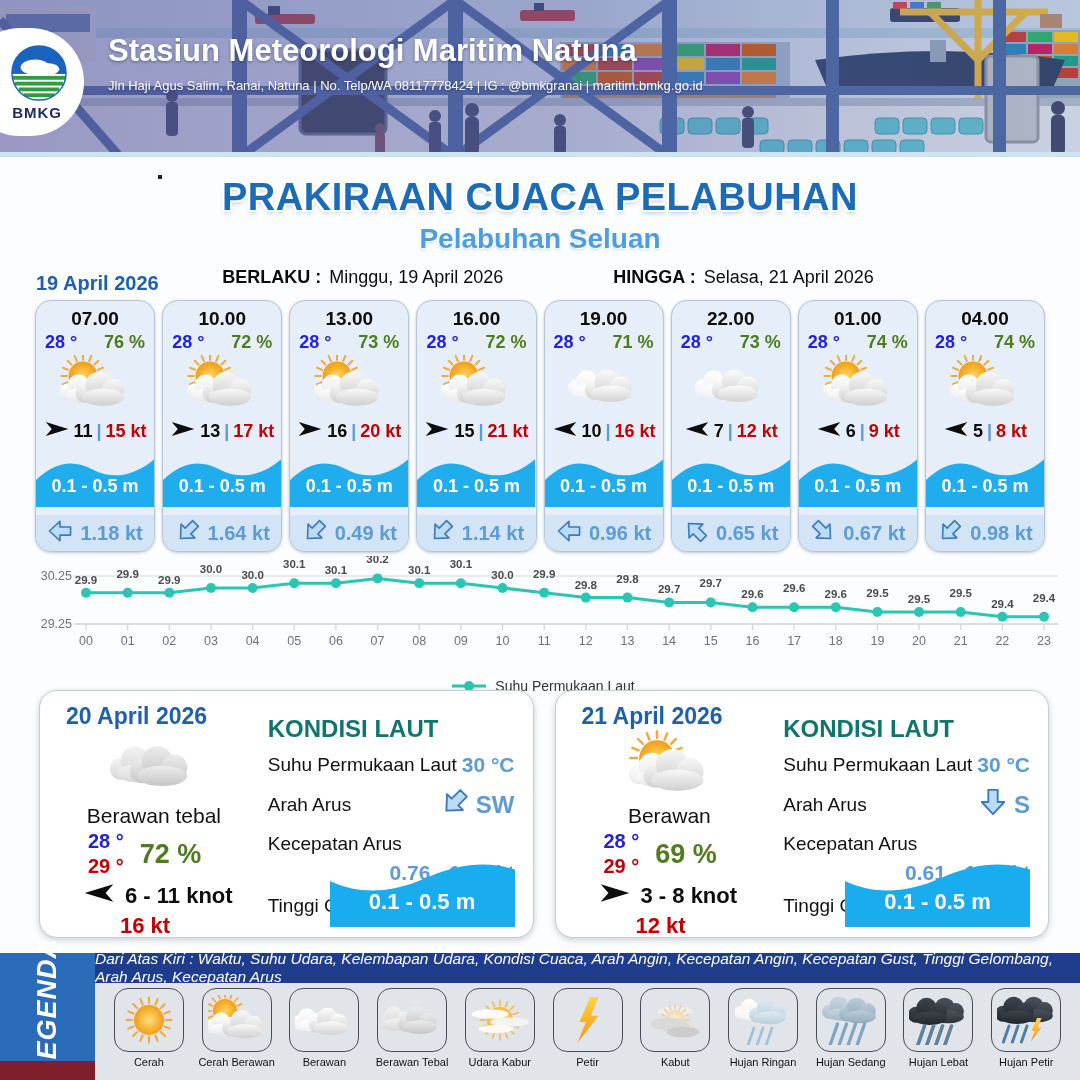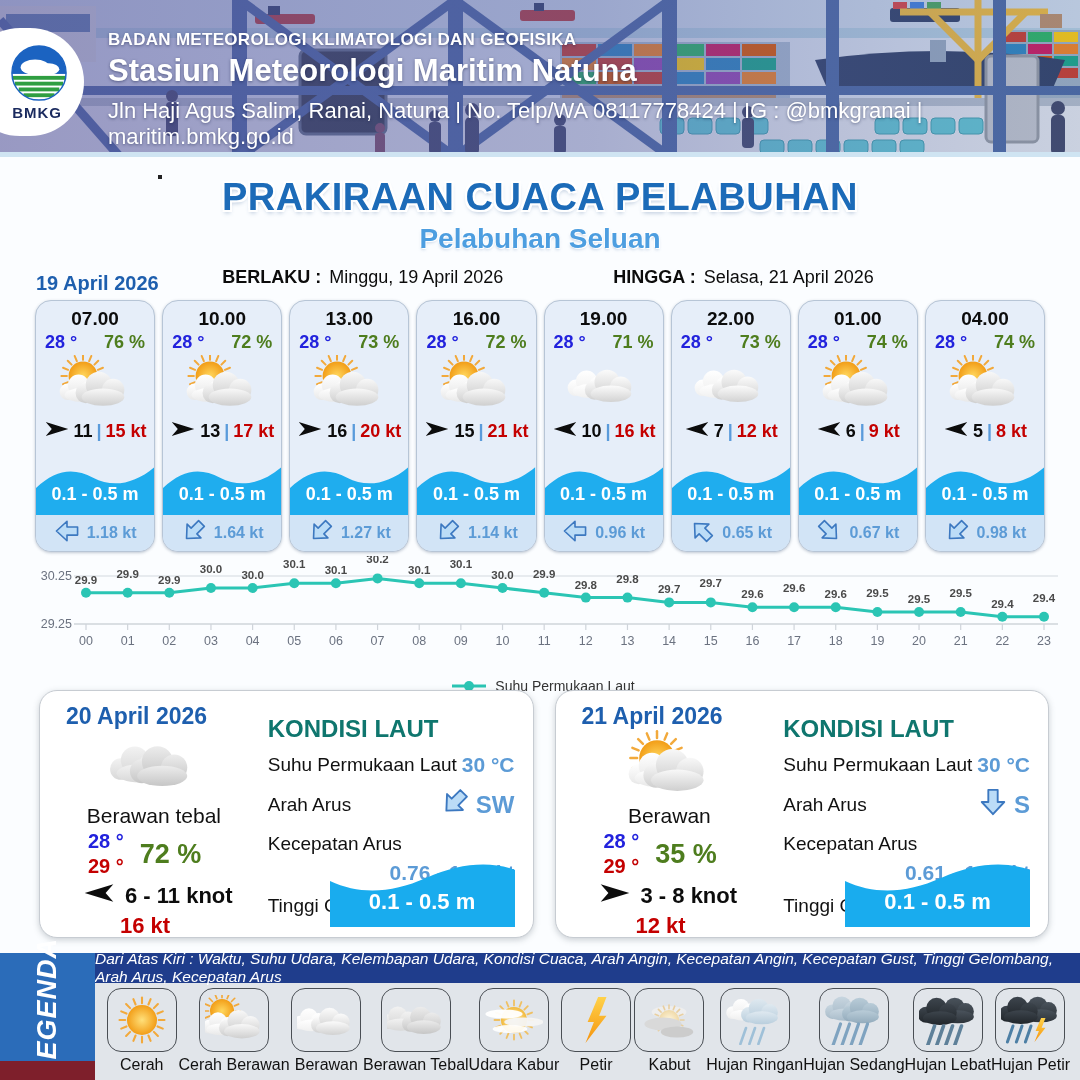--- a/index.html
+++ b/index.html
@@ -4,21 +4,21 @@
 <style>
   html,body{margin:0;padding:0;background:#fbfdff;font-family:"Liberation Sans",sans-serif;}
   .page{position:relative;width:1080px;height:1080px;background:#fbfdff;overflow:hidden;}
 
   
   .header{position:absolute;left:0;top:0;width:1080px;height:157px;overflow:hidden;}
   .header-art{position:absolute;left:0;top:0;}
   .header-text{position:absolute;left:108px;top:30px;color:#fff;text-shadow:0 1px 3px rgba(20,30,70,.5);}
   .agency{font-size:17px;font-weight:bold;letter-spacing:.3px;}
   .station{font-size:31px;font-weight:bold;margin-top:3px;}
-  .contact{font-size:22px;margin-top:9px;}
+  .contact{font-size:13px;margin-top:9px;}
   .logo-pill{position:absolute;left:-34px;top:28px;width:118px;height:108px;background:#fff;border-radius:56px;
              display:flex;flex-direction:column;align-items:flex-end;justify-content:center;padding-right:10px;box-sizing:border-box;}
   .logo-pill svg{margin-right:6px;}
   .logo-text{font-size:15px;font-weight:bold;color:#1a2a5e;letter-spacing:1px;margin:2px 12px 0 0;}
   .header-bottom-line{position:absolute;left:0;top:152px;width:1080px;height:5px;background:#cfe4f2;}
 
   
   .title-block{position:absolute;left:0;top:160px;width:1080px;text-align:center;}
   .main-title{margin:16px 0 0;font-size:38px;font-weight:800;color:#1C6BB8;letter-spacing:.5px;
               text-shadow:-2px -2px 0 #fff,2px -2px 0 #fff,-2px 2px 0 #fff,2px 2px 0 #fff,0 3px 4px rgba(100,130,170,.45);}
@@ -36,21 +36,21 @@
   .hc-time{text-align:center;font-weight:bold;font-size:19px;color:#0c0c0c;padding-top:7px;}
   .hc-th{display:flex;justify-content:space-between;padding:2px 9px 0;font-weight:bold;font-size:18px;}
   .hc-th .t{color:#2222DD;} .hc-th .h{color:#4E7D1E;}
   .hc-icon{height:64px;display:flex;align-items:center;justify-content:center;}
   .hc-wind{display:flex;align-items:center;justify-content:center;gap:4px;font-weight:bold;font-size:18px;height:28px;color:#0c0c0c;}
   .hc-wind .sep{color:#5A9BDB;} .hc-wind .g{color:#C40000;}
   .hc-wave{position:relative;margin-top:auto;}
   .hc-wave svg{display:block;width:100%;height:58px;}
   .wave-text{position:absolute;left:0;right:0;top:27px;text-align:center;color:#fff;font-weight:bold;font-size:18px;}
   .hc-cur{background:#d2e4f6;height:36px;display:flex;align-items:center;justify-content:center;gap:7px;
-          font-weight:bold;font-size:16px;color:#5C9BD6;}
+          font-weight:bold;font-size:20px;color:#5C9BD6;margin-top:8px;}
 
   
   .chart-wrap{position:absolute;left:28px;top:556px;width:1030px;}
   .chart-legend{display:flex;justify-content:center;align-items:center;gap:8px;font-size:14px;color:#333;margin-top:0px;}
 
   
   .daily-row{position:absolute;left:39px;top:690px;width:1010px;height:248px;display:flex;gap:21px;}
   .dcard{flex:1;background:#fff;border:1px solid #c7ccd2;border-radius:18px;box-shadow:0 2px 6px rgba(80,90,100,.28);
          display:flex;padding:12px 18px 10px 18px;box-sizing:border-box;}
   .d-left{width:42%;display:flex;flex-direction:column;}
@@ -76,21 +76,21 @@
   
   .legend-strip{position:absolute;left:0;top:953px;width:1080px;height:127px;background:#e1e5ea;}
   .legend-side{position:absolute;left:0;top:0;width:95px;height:108px;background:#2B6CB9;display:flex;align-items:center;justify-content:center;}
   .legend-side span{transform:rotate(-90deg);color:#fff;font-style:italic;font-weight:bold;font-size:27px;letter-spacing:1px;white-space:nowrap;}
   .legend-side-footer{position:absolute;left:0;top:108px;width:95px;height:19px;background:#7E1F2B;}
   .legend-main{margin-left:95px;height:100%;}
   .legend-header{background:#1F3D8C;color:#fff;font-style:italic;height:30px;display:flex;align-items:center;font-size:15.5px;}
   .legend-items{display:flex;padding:5px 10px 0 10px;}
   .lg-item{flex:1;text-align:center;}
   .lg-box{width:68px;height:62px;margin:0 auto;border:1.6px solid #494e54;border-radius:14px;display:flex;align-items:center;justify-content:center;}
-  .lg-label{font-size:16px;color:#111;margin-top:4px;white-space:nowrap;}
+  .lg-label{font-size:11px;color:#111;margin-top:4px;white-space:nowrap;}
 </style>
 </head>
 <body>
 
 <div class="page">
 
   <div class="header">
     <svg class="header-art" width="1080" height="157" viewBox="0 0 1080 157">
       <rect width="1080" height="157" fill="#cfd9e6"></rect>
       <rect y="0" width="1080" height="34" fill="#c3d2e2"></rect>
@@ -264,21 +264,20 @@
           <rect x="2" y="33" width="56" height="4" fill="#2F9E41"></rect>
           <rect x="5" y="39" width="50" height="4" fill="#2F9E41"></rect>
           <rect x="9" y="45" width="42" height="4" fill="#2F9E41"></rect>
           <rect x="14" y="51" width="32" height="4" fill="#2F9E41"></rect>
         </g>
         <circle cx="30" cy="30" r="28" fill="none" stroke="#1B63C1" stroke-width="1.5"></circle>
       </svg>
       <div class="logo-text">BMKG</div>
     </div>
     <div class="header-text">
-      <div class="agency">BADAN METEOROLOGI KLIMATOLOGI DAN GEOFISIKA</div>
       <div class="station">Stasiun Meteorologi Maritim Natuna</div>
       <div class="contact">Jln Haji Agus Salim, Ranai, Natuna  | No. Telp/WA 08117778424 | IG : @bmkgranai | maritim.bmkg.go.id</div>
     </div>
     <div class="header-bottom-line"></div>
   </div>
 
   <div class="title-block">
     <h1 class="main-title">PRAKIRAAN CUACA PELABUHAN</h1>
     <div class="sub-title">Pelabuhan Seluan</div>
     <div class="validity">
@@ -514,21 +513,21 @@
     <div class="hc-wave">
       <svg viewBox="0 0 120 56" preserveAspectRatio="none">
         <path d="M0,30 C20,12 38,10 58,20 C78,30 100,26 120,10 L120,56 L0,56 Z" fill="#1FADEE"></path>
       </svg>
       <div class="wave-text">0.1 - 0.5 m</div>
     </div>
     <div class="hc-cur">
       <span><svg width="26" height="26" viewBox="0 0 32 32">
     <path d="M3 11 L16 11 L16 4 L29 16 L16 28 L16 21 L3 21 Z" fill="#BBDCF7" stroke="#3C78C0" stroke-width="2" stroke-linejoin="round" transform="rotate(135 16 16)"></path>
             </svg></span>
-      <span>1.27 kt</span>
+      <span>0.49 kt</span>
     </div>
       </div>
       <div class="hcard">
     <div class="hc-time">16.00</div>
     <div class="hc-th">
       <span class="t">28 °</span>
       <span class="h">72 %</span>
     </div>
     <div class="hc-icon">
           <svg width="100" height="60" viewBox="0 0 100 60">
@@ -1118,21 +1117,21 @@
     <ellipse cx="56.25322580645161" cy="50.266129032258064" rx="26.317741935483873" ry="10.652419354838711"></ellipse>
   </g>
             </svg>
           </div>
         <div class="d-cond">Berawan</div>
         <div class="d-temps">
           <div class="d-temp-col">
             <div class="d-tlow">28 °</div>
             <div class="d-thigh">29 °</div>
           </div>
-          <div class="d-hum">35 %</div>
+          <div class="d-hum">69 %</div>
         </div>
         <div class="d-wind">
           <span><svg width="34" height="22" viewBox="0 0 30 20">
     <path d="M2 2 L28 10 L2 18 L9 10 Z" fill="#0c0c0c" transform="rotate(0 15 10)"></path>
               </svg></span>
           <span>3  - 8 knot</span>
         </div>
         <div class="d-gust">12 kt</div>
       </div>
       <div class="d-right">

